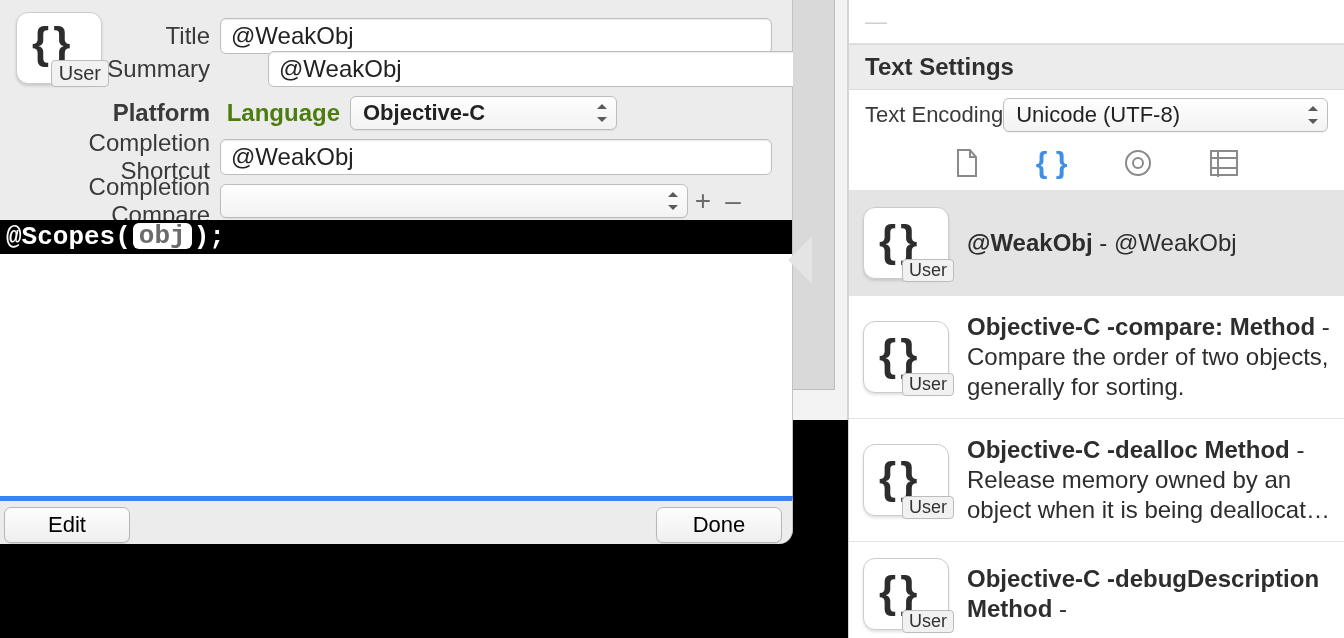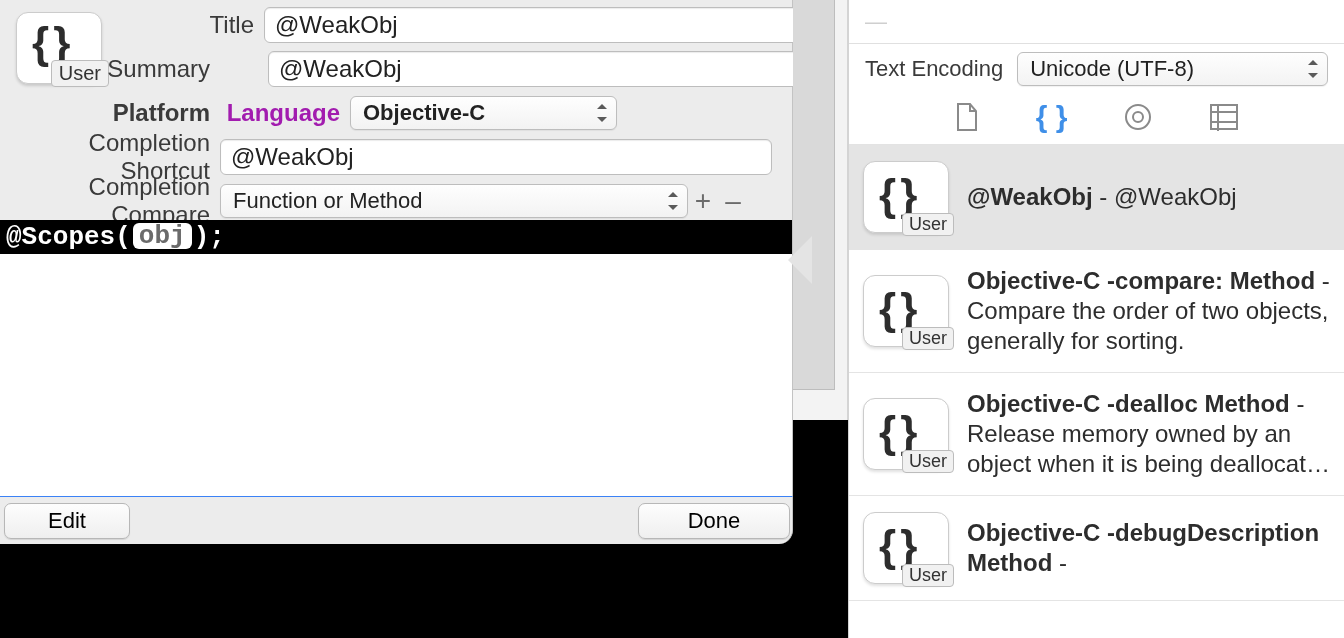--- a/index.html
+++ b/index.html
@@ -86,21 +86,21 @@
   }
   .code-line .token {
     display:inline-block; background:#fff; color:#6b6b6b;
     border-radius:6px; padding:0 6px; margin: 0 2px; line-height:26px; height:26px;
     vertical-align: 1px; font-weight:600;text-align:right;
   }
 
   
   .button-bar {
     position:absolute; left:0; top:496px; width:793px; height:48px;
-    background:#ececec; border-top:1px solid #3b82f6; border-right:1px solid #c3c3c3;
+    background:#ececec; border-top:5px solid #3b82f6; border-right:1px solid #c3c3c3;
     border-bottom-right-radius: 14px;
   }
   .mac-btn {
     position:absolute; top:6px; height:36px;
     background: linear-gradient(#fdfdfd,#efefef);
     border:1px solid #b7b7b7; border-radius:7px;
     font-size:22px; display:flex; align-items:center; justify-content:center;
     box-shadow: 0 1px 1px rgba(0,0,0,.1);
   }
 
@@ -142,21 +142,21 @@
     height:44px; border-bottom:1px solid #e0e0e0;
     display:flex; align-items:center; padding:0 16px; gap:12px;
     color:#444; font-size:22px;
   }
   .section-header {
     background:#ececec; border-top:1px solid #dcdcdc; border-bottom:1px solid #dcdcdc;
     font-weight:700; font-size:24px; color:#2f2f2f;
     padding:8px 16px;
   }
   .encoding-row {
-    display:flex; align-items:center; gap:14px; padding:8px 16px;
+    display:flex; align-items:center; padding:8px 16px;
     font-size:22px; color:#3a3a3a;
   }
   .encoding-row .popup { flex:1;align-items:center; }
   .filter-icons-row {
     display:flex; align-items:center; justify-content:center; gap:56px;
     padding:6px 0 10px 0; border-bottom:1px solid #e3e3e3;
   }
   .filter-icons-row svg { display:block; }
 
   .snippet-list { }
@@ -189,80 +189,80 @@
 <body>
 
 <div class="left-panel">
 
   <div class="form-area">
     <div class="icon-badge">
       <span class="curly">{ }</span>
       <span class="user-tag">User</span>
     </div>
 
-    <div class="form-row" style="top:4px;padding-left:44px;">
+    <div class="form-row" style="top:15px;">
       <div class="form-label">Title</div>
       <input class="text-input" style="width: 552px;" value="@WeakObj">
     </div>
 
     <div class="form-row" style="top:48px;gap:48px;">
       <div class="form-label">Summary</div>
       <input class="text-input" style="width: 552px;" value="@WeakObj">
     </div>
 
     <div class="form-row" style="top:92px;font-weight:bold;">
       <div class="form-label">Platform</div>
-      <div style="width:130px;text-align:right;font-size:24px;color:#a21caf;padding-right:10px">Language</div>
+      <div style="width:130px;text-align:right;font-size:24px;color:#4d7c0f;padding-right:10px">Language</div>
       <div class="popup" style="width:267px">
         <span>Objective-C</span>
         <span class="caret"></span>
       </div>
     </div>
 
     <div class="form-row" style="top:136px;">
       <div class="form-label">Completion Shortcut</div>
       <input class="text-input" style="width: 552px;" value="@WeakObj">
     </div>
 
     <div class="form-row" style="top:180px;">
       <div class="form-label">Completion Compare</div>
       <div class="popup" style="width:468px">
-        <span>Function or Method</span>
         <span class="caret"></span>
       </div>
       <div class="plus-minus">+</div>
       <div class="plus-minus">–</div>
     </div>
   </div>
 
   <div class="code-strip">
     <div class="code-line"><span>@Scopes(</span><span class="token">obj</span><span>);</span></div>
   </div>
 
   <div class="button-bar">
     <div class="mac-btn" style="left:4px;width:126px">
       <span>Edit</span>
     </div>
-    <div class="mac-btn" style="right:2px;width:152px">
+    <div class="mac-btn" style="right:10px;width:126px">
       <span>Done</span>
     </div>
   </div>
 </div>
 
 <div class="gap-block">
   <div class="dark"></div>
 </div>
 <div class="arrow-notch"></div>
 <div class="arrow-notch2"></div>
 
 <div class="right-panel">
   <div class="right-top-strip">
     <span style="opacity:.25">—</span>
   </div>
 
+  <div class="section-header">Text Settings</div>
 
   <div class="encoding-row">
     <span>Text Encoding</span>
     <div class="popup">
       <span>Unicode (UTF-8)</span>
       <span class="caret"></span>
     </div>
   </div>
 
   <div class="filter-icons-row">

